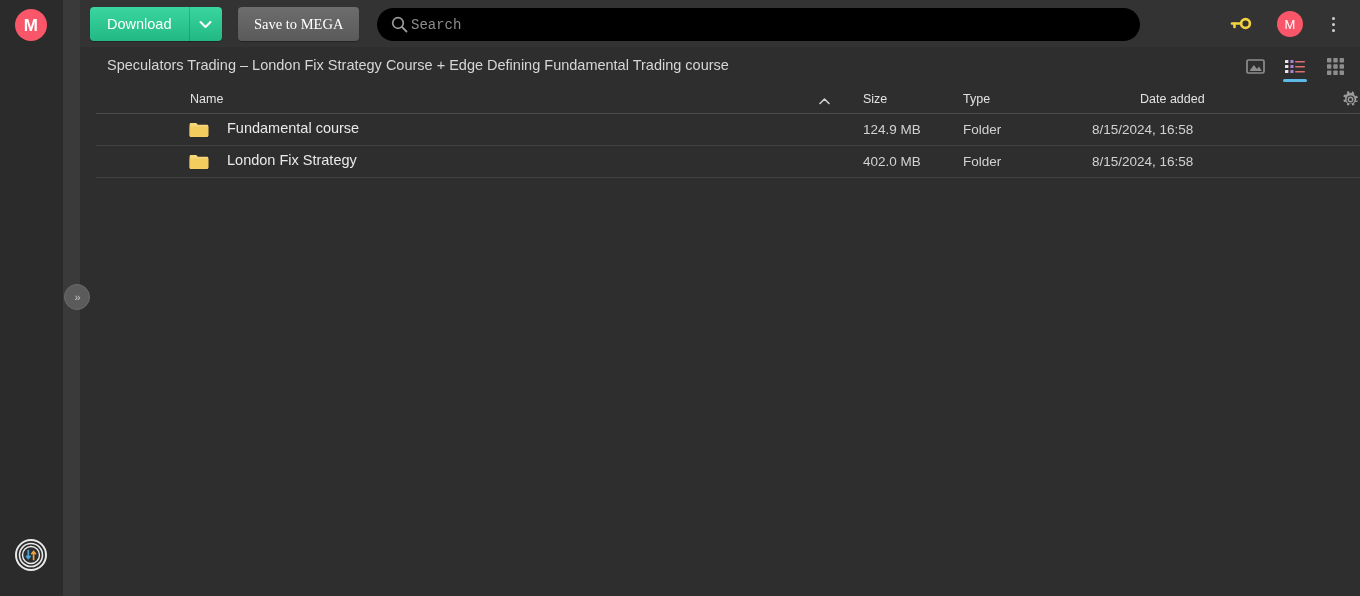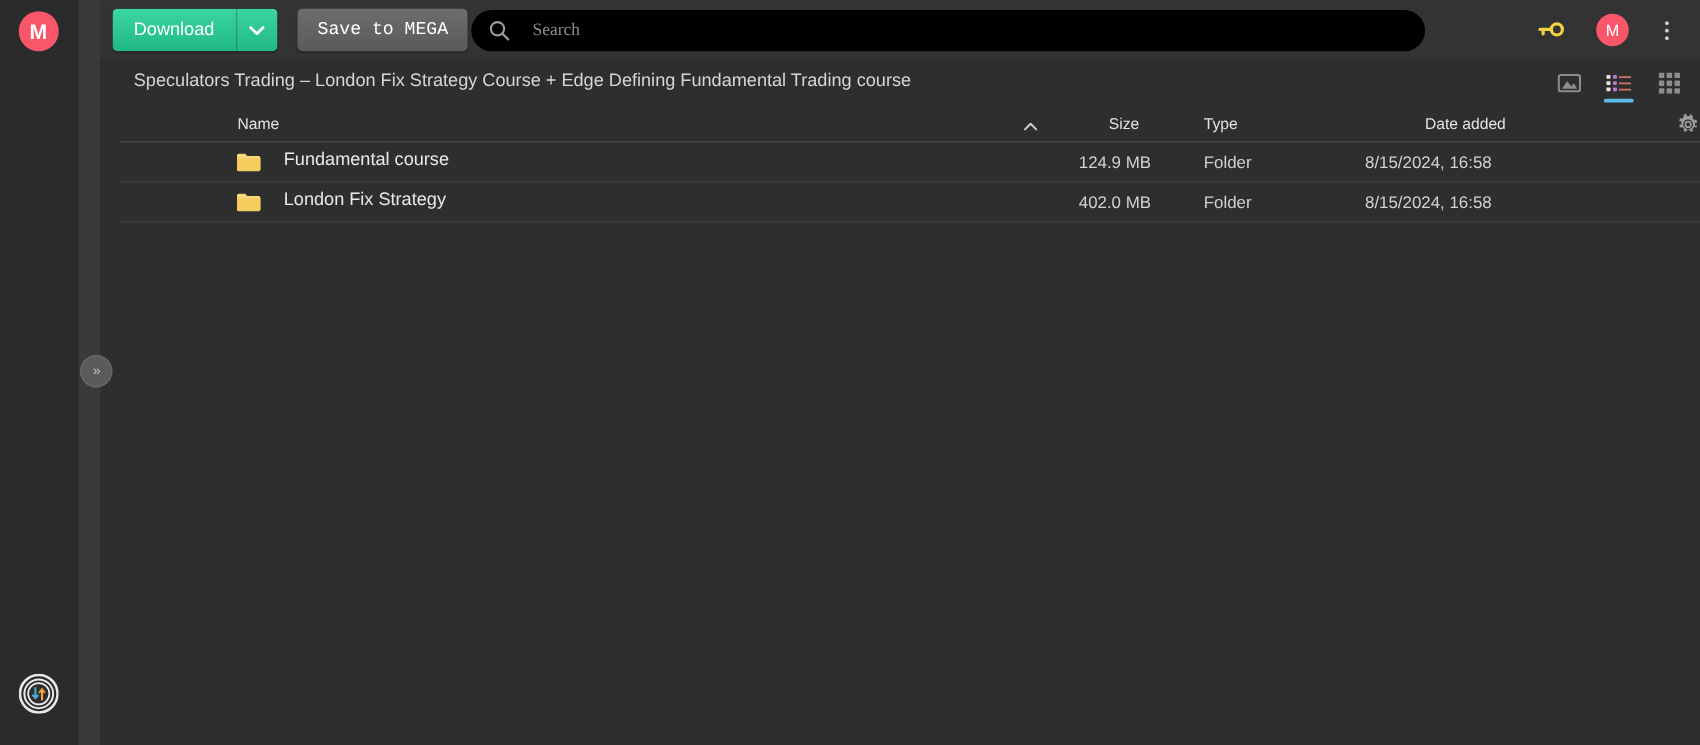--- a/index.html
+++ b/index.html
@@ -131,21 +131,21 @@
     background: linear-gradient(#6d6d6d, #5a5a5a);
     color: #ffffff;
     font-size: 14.5px;
     padding: 0 16px;
     border: none;
     border-radius: 4px;
     display: flex;
     align-items: center;
     cursor: pointer;
     box-shadow: 0 1px 1px rgba(0,0,0,.3);
-    font-family: Liberation Mono, monospace;
+    font-family: Liberation Serif, serif;
   }
 
   .searchbar {
     position: absolute;
     left: 297px; top: 8px;
     width: 763px; height: 33px;
     background: #000000;
     border-radius: 17px;
     display: flex;
     align-items: center;
@@ -155,23 +155,23 @@
     margin-left: 13px;
     width: 18px; height: 18px;
     display: flex; align-items: center; justify-content: center;
   }
   .search-input {
     background: transparent;
     border: none;
     outline: none;
     color: #d946ef;
     font-size: 14px;
-    margin-left: 18px;
+    margin-left: 3px;
     width: 690px;
-    font-family: Liberation Serif, serif;
+    font-family: Liberation Mono, monospace;
   }
   .search-input::placeholder { color: #8c8c8c; }
 
   .key-icon {
     position: absolute;
     right: 108px; top: 14px;
     width: 22px; height: 20px;
     cursor: pointer;
   }
   .avatar {
@@ -259,21 +259,21 @@
   .th {
     position: absolute;
     top: 7px;
     color: #e2e2e2;
     font-size: 12.5px;
     cursor: pointer;
     white-space: nowrap;
   }
   .th-name   { left: 94px; }
   .th-sort   { left: 723px; top: 9px; }
-  .th-size   { left: 767px; margin-left: 24px; }
+  .th-size   { left: 767px; }
   .th-type   { left: 867px; text-align: center; }
   .th-date   { left: 996px; margin-left: 48px; }
 
   .gear {
     position: absolute;
     right: 0px; top: 6px;
     width: 18px; height: 18px;
     cursor: pointer;
   }
 

